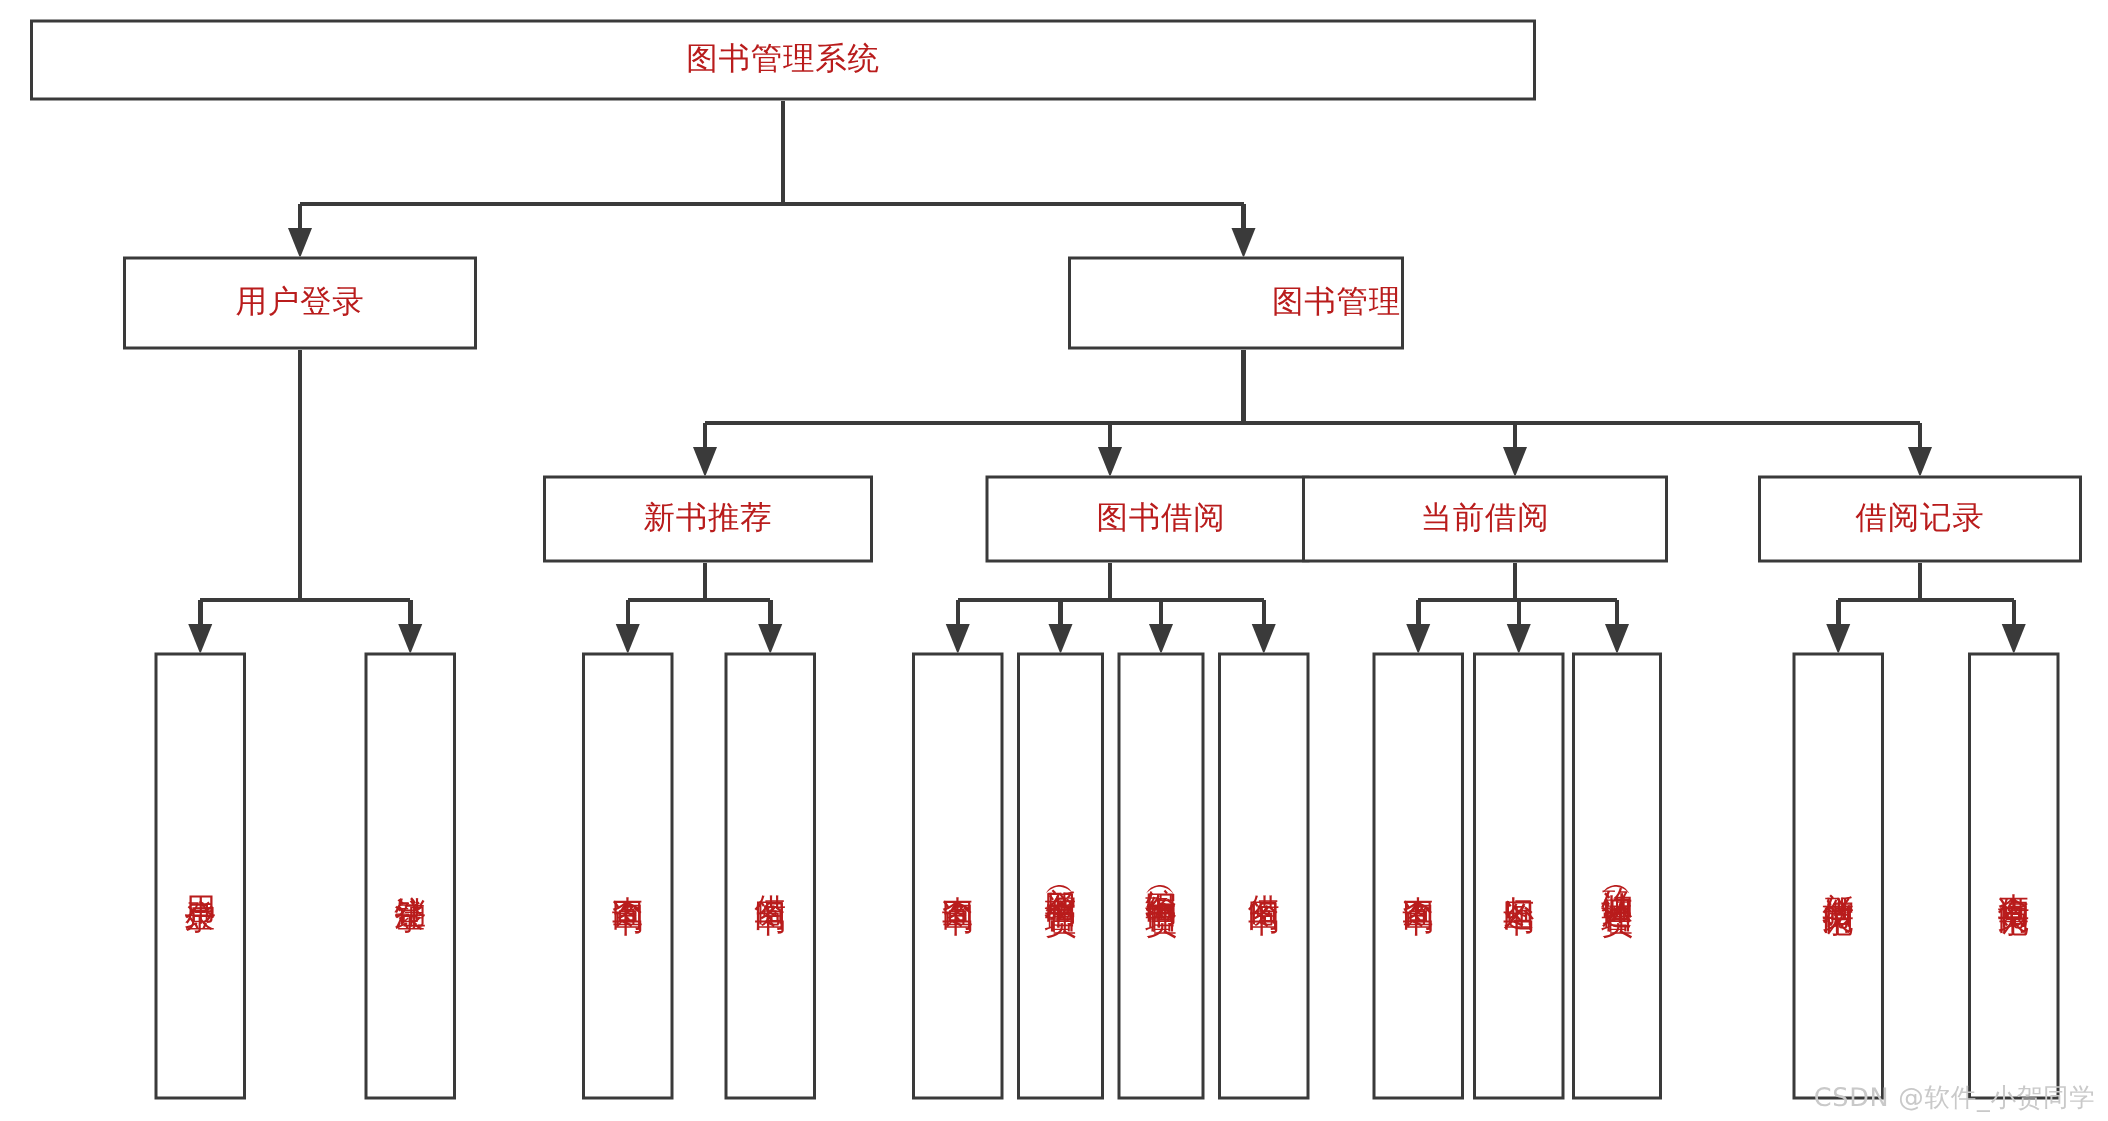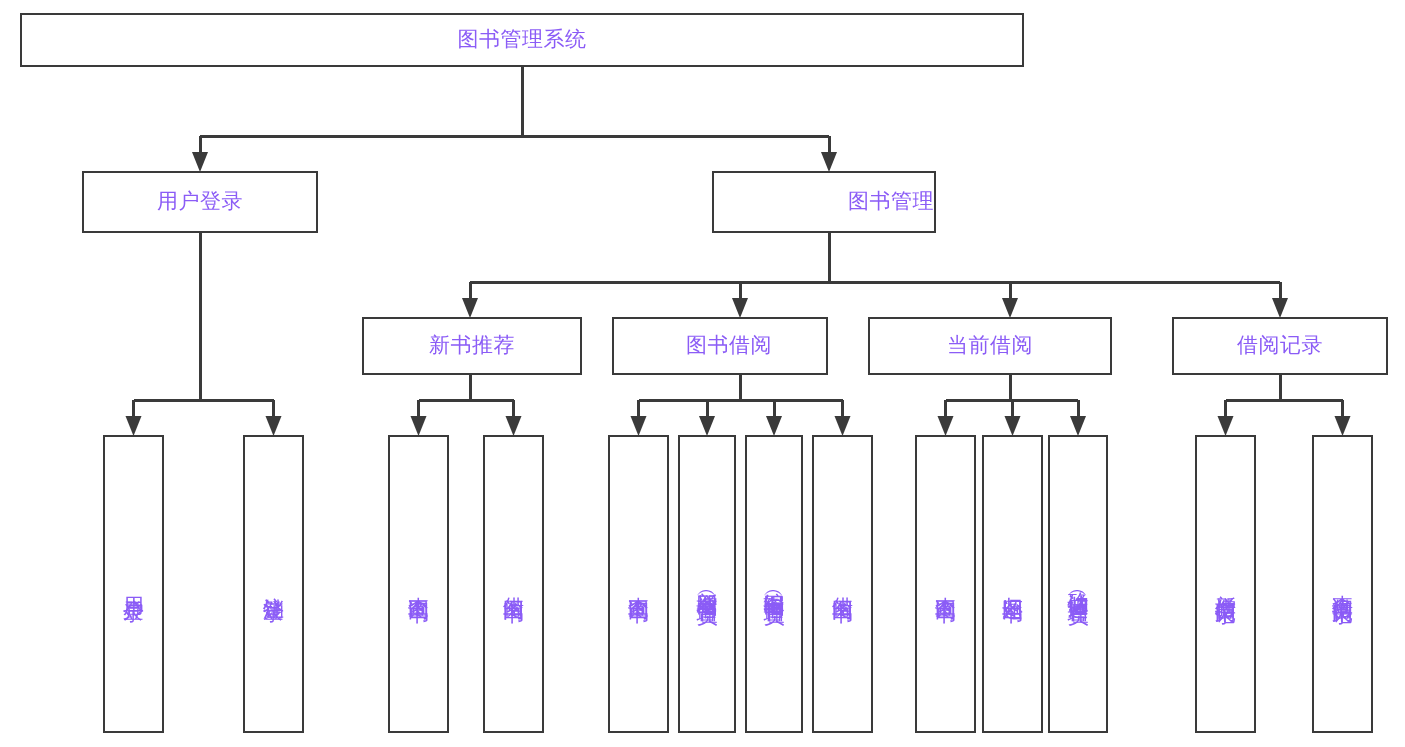--- a/index.html
+++ b/index.html
@@ -26,21 +26,21 @@
     pointer-events: none;
   }
   .node {
     position: absolute;
     box-sizing: border-box;
     background: #ffffff;
     border: 2.5px solid #3a3a3a;
     display: flex;
     align-items: center;
     justify-content: center;
-    color: #8b5cf6;
+    color: #b91c1c;
     z-index: 2;
   }
   .node.horiz {
     font-size: 21px;
     letter-spacing: 0.5px;
     line-height: 1.2;
   }
   .node.vert {
     writing-mode: vertical-rl;
     text-orientation: upright;
@@ -132,21 +132,21 @@
       </div>
       <div class="node horiz" style="left: 82px; top: 171px; width: 236px; height: 62px;">
         <span class="label">用户登录</span>
       </div>
       <div class="node horiz" style="left: 712px; top: 171px; width: 224px; height: 62px; justify-content: flex-end;">
         <span class="label">图书管理</span>
       </div>
       <div class="node horiz" style="left: 362px; top: 317px; width: 220px; height: 58px;">
         <span class="label">新书推荐</span>
       </div>
-      <div class="node horiz" style="left: 612px; top: 317px; width: 216px; height: 58px; padding-left: 18px;">
+      <div class="node horiz" style="left: 657px; top: 317px; width: 216px; height: 58px; padding-left: 18px;">
         <span class="label">图书借阅</span>
       </div>
       <div class="node horiz" style="left: 868px; top: 317px; width: 244px; height: 58px;">
         <span class="label">当前借阅</span>
       </div>
       <div class="node horiz" style="left: 1172px; top: 317px; width: 216px; height: 58px; align-items: center;">
         <span class="label">借阅记录</span>
       </div>
       <div class="node vert" style="left: 103px; top: 435px; width: 61px; height: 298px;">
         <span class="label">用户登录</span>
@@ -181,13 +181,14 @@
       <div class="node vert" style="left: 1048px; top: 435px; width: 60px; height: 298px;">
         <span class="label">确认归还（管理员）</span>
       </div>
       <div class="node vert" style="left: 1195px; top: 435px; width: 61px; height: 298px;">
         <span class="label">新增借阅记录</span>
       </div>
       <div class="node vert" style="left: 1312px; top: 435px; width: 61px; height: 298px;">
         <span class="label">查询借阅记录</span>
       </div>
     </div>
+  <div id="watermark">CSDN @软件_小贺同学</div>
 </div>
 
 </body></html>

